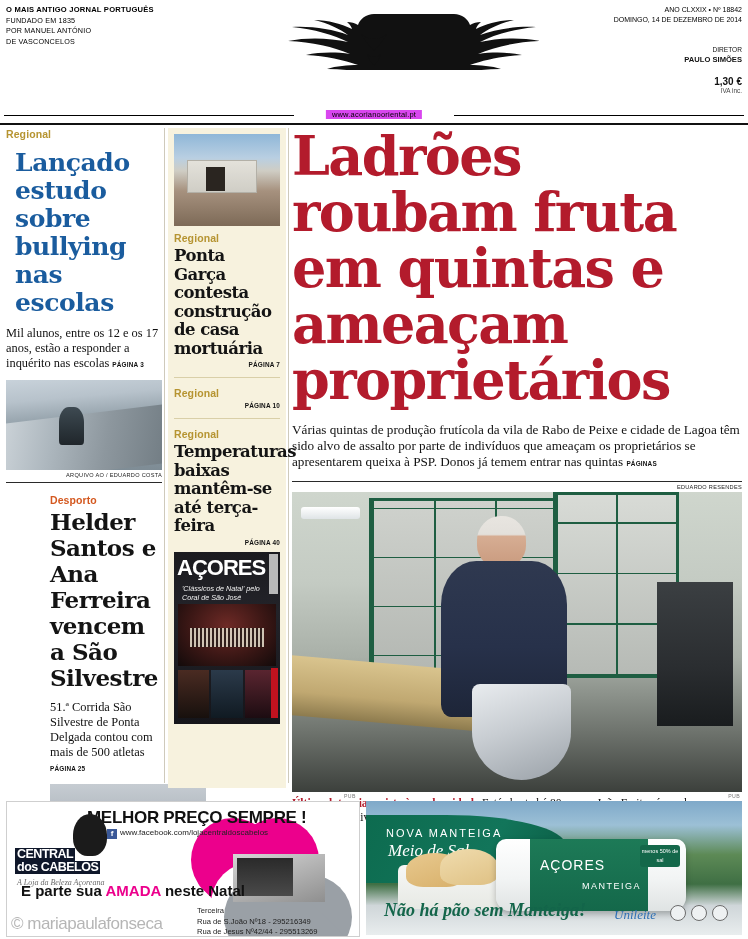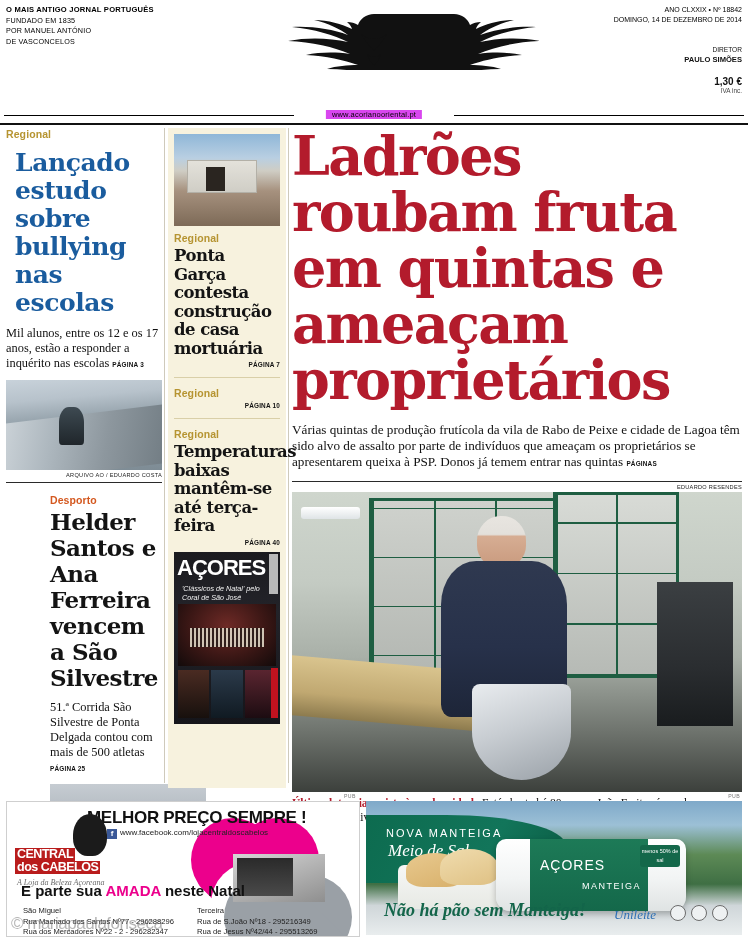--- a/index.html
+++ b/index.html
@@ -272,21 +272,21 @@
   }
   .ad-logo .face{
     position:absolute;left:58px;top:-10px;width:34px;height:42px;
     background:#1b1b1b;border-radius:52% 52% 44% 44%;
   }
   .ad-logo .nm{
     position:absolute;left:0;top:24px;
     font-family:"Liberation Sans", sans-serif;font-weight:bold;font-size:12.5px;
     color:#ec008c;letter-spacing:-.5px;line-height:13px;
   }
-  .ad-logo .nm span{display:block;color:#fff;background:#b91c1c;padding:0 2px;width:fit-content;}
+  .ad-logo .nm span{display:block;color:#fff;background:#0f172a;padding:0 2px;width:fit-content;}
   .ad-logo .tag{
     position:absolute;left:2px;top:54px;
     font-family:"Liberation Serif", serif;font-style:italic;font-size:8px;color:#6b6b6b;
   }
   .ad-top{
     position:absolute;left:80px;top:6px;width:250px;
     font-family:"Liberation Sans", sans-serif;font-weight:bold;
     font-size:17px;color:#111;letter-spacing:-.3px;
   }
   .ad-fb{
@@ -558,25 +558,20 @@
           <span>CENTRAL</span>
           <span>dos CABELOS</span>
         </div>
         <div class="tag">A Loja da Beleza Açoreana</div>
       </div>
 
       <div class="ad-prod"></div>
 
       <div class="ad-mid"><span>E parte sua </span><em>AMADA</em><span> neste Natal</span></div>
 
-      <div class="ad-addr l">
-        <div>São Miguel</div>
-        <div>Rua Machado dos Santos Nº77 - 296288296</div>
-        <div>Rua dos Mercadores Nº22 - 2 - 296282347</div>
-      </div>
       <div class="ad-addr r">
         <div>Terceira</div>
         <div>Rua de S.João Nº18 - 295216349</div>
         <div>Rua de Jesus Nº42/44 - 295513269</div>
       </div>
 
       <div class="wm">© mariapaulafonseca</div>
     </div>
 
     <div class="adR">

